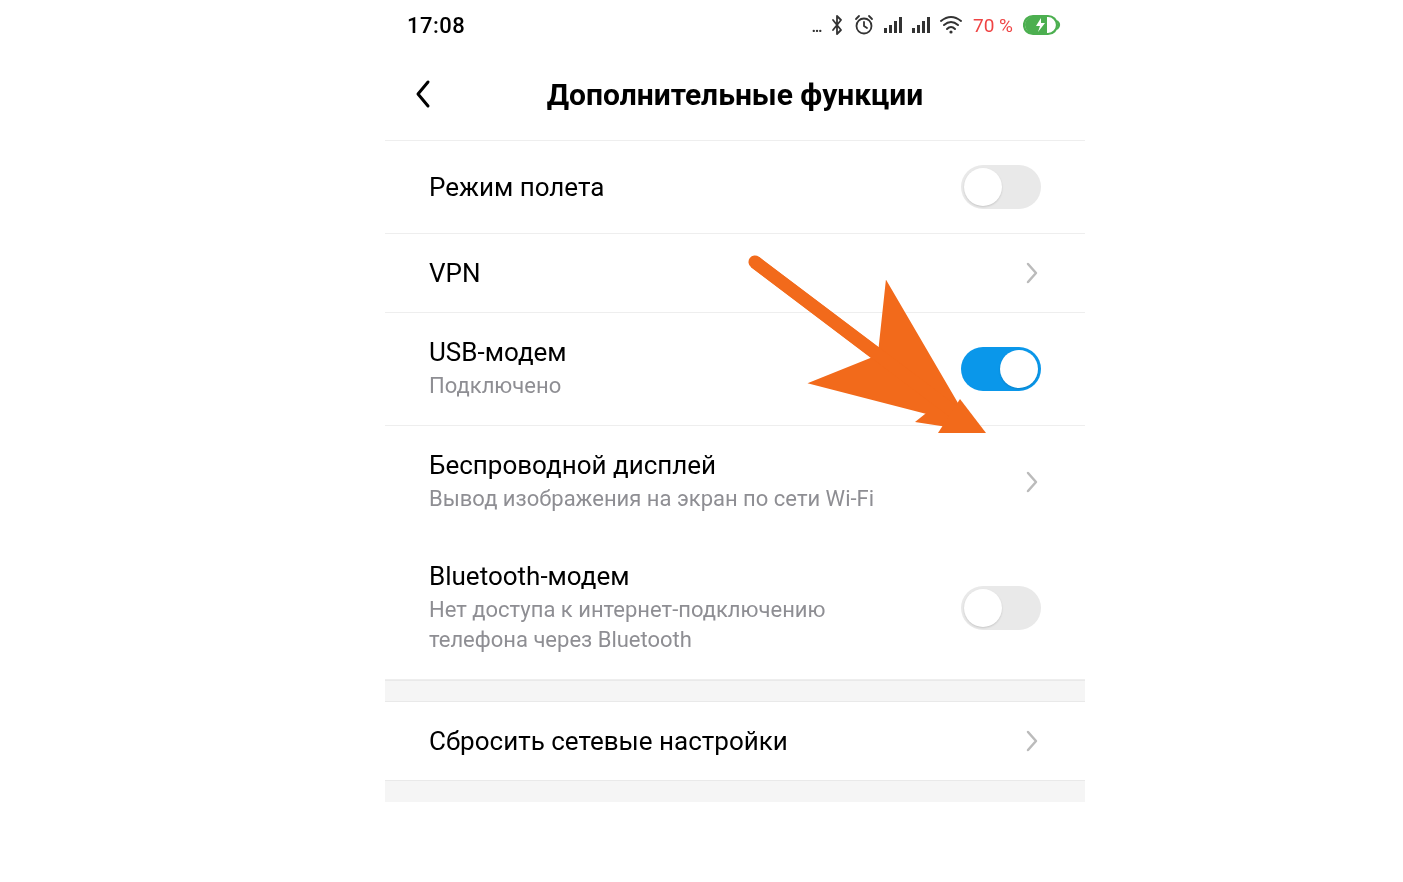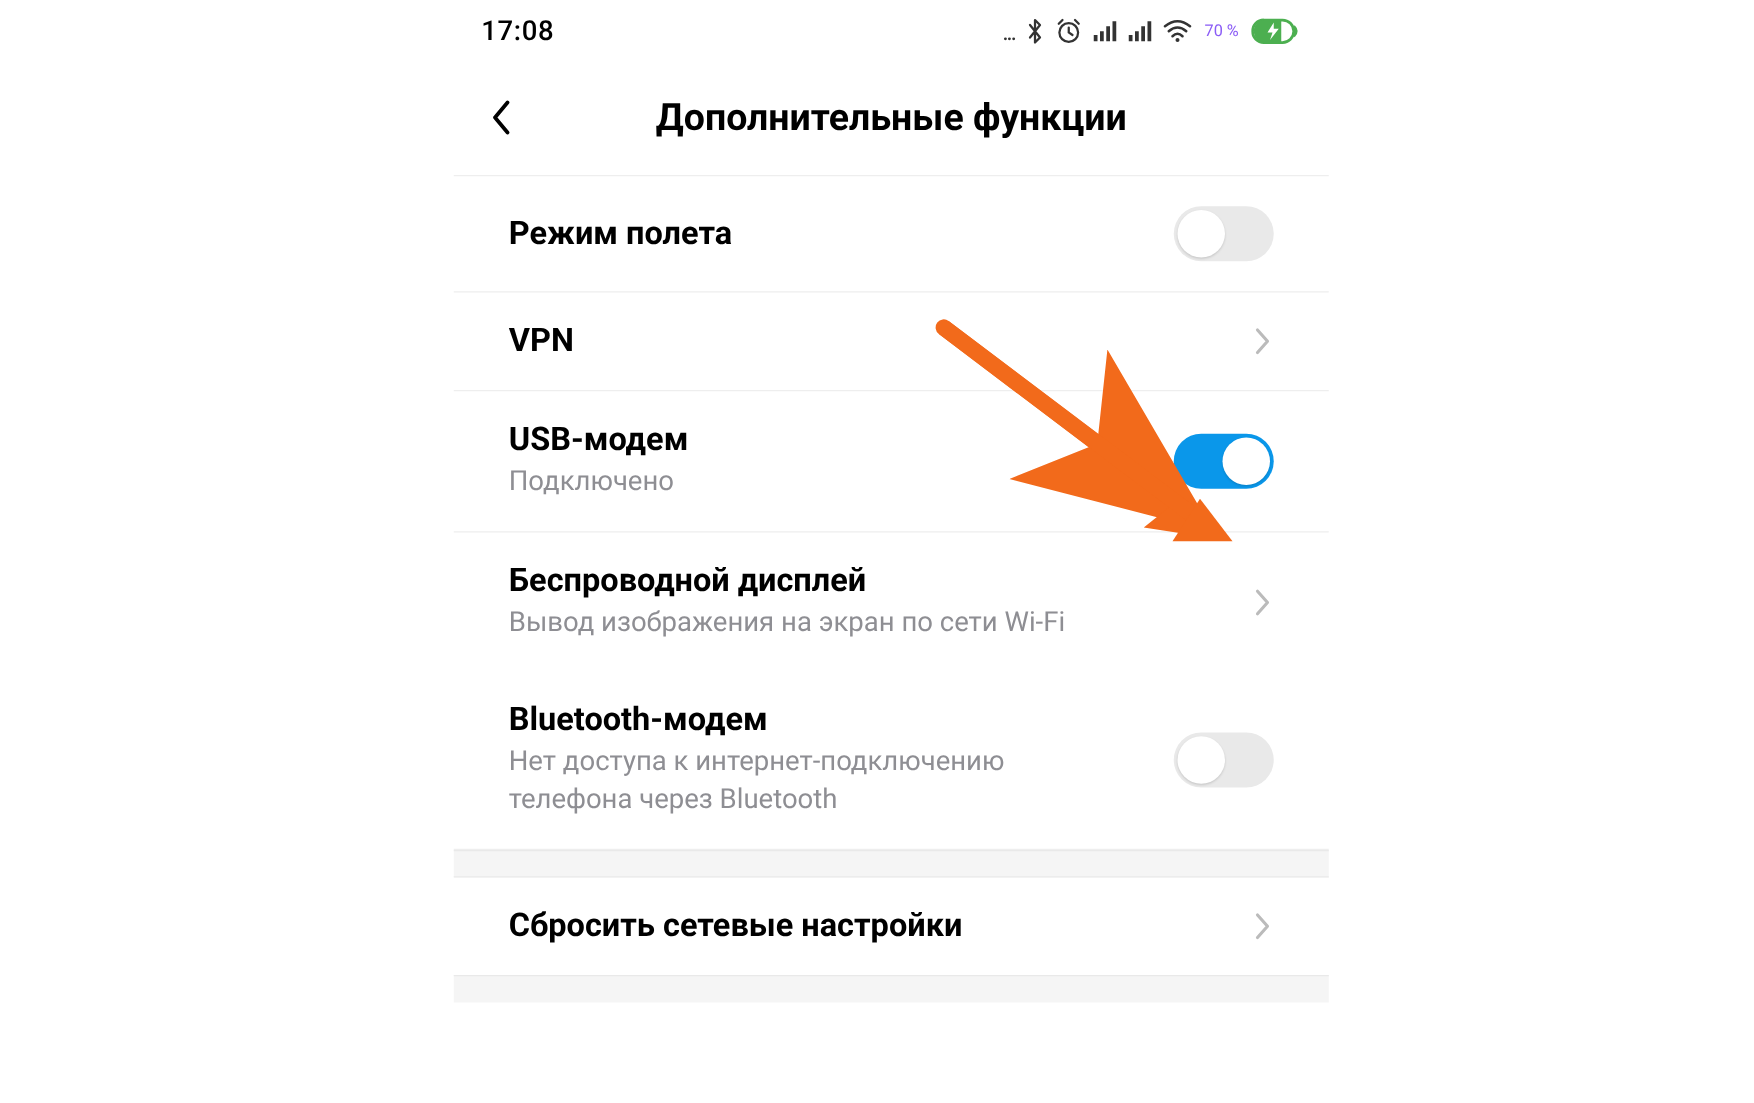--- a/index.html
+++ b/index.html
@@ -6,21 +6,21 @@
     body {
       font-family: -apple-system, BlinkMacSystemFont, "Segoe UI", Roboto, Helvetica, Arial, sans-serif;
       background: #fff;
       width: 1403px;
       height: 882px;
       position: relative;
       overflow: hidden;
     }
     .phone-frame {
       position: absolute;
-      left: 363px;
+      left: 385px;
       top: 0;
       width: 700px;
       height: 882px;
       background: #fff;
     }
     .status-bar {
       display: flex;
       align-items: center;
       justify-content: space-between;
       padding: 14px 22px 10px 22px;
@@ -32,21 +32,21 @@
       color: #000;
       letter-spacing: 0.5px;
     }
     .status-icons {
       display: flex;
       align-items: center;
       gap: 8px;
     }
     .status-icons .dots { font-size: 20px; letter-spacing: -2px; color: #333; }
     .status-icons svg { display: block; }
-    .battery-pct { font-size: 13px; color: #8b5cf6; font-weight: 400; margin-left: 2px; margin-right: 2px; }
+    .battery-pct { font-size: 19px; color: #ef4444; font-weight: 400; margin-left: 2px; margin-right: 2px; }
     .header {
       display: flex;
       align-items: center;
       padding: 28px 18px 26px 18px;
       position: relative;
       border-bottom: 1px solid #eee;
     }
     .back-btn {
       width: 40px;
       height: 40px;
@@ -70,21 +70,21 @@
       align-items: center;
       justify-content: space-between;
       padding: 24px 44px 24px 44px;
       border-bottom: 1px solid #eee;
       cursor: pointer;
       position: relative;
     }
     .row .texts { flex: 1; padding-right: 70px; }
     .row .title {
       font-size: 26px;
-      font-weight: 700;
+      font-weight: 400;
       color: #000;
     }
     .row .subtitle {
       font-size: 22px;
       color: #8e8e93;
       margin-top: 4px;
       line-height: 1.35;
     }
     .chevron {
       width: 18px;

